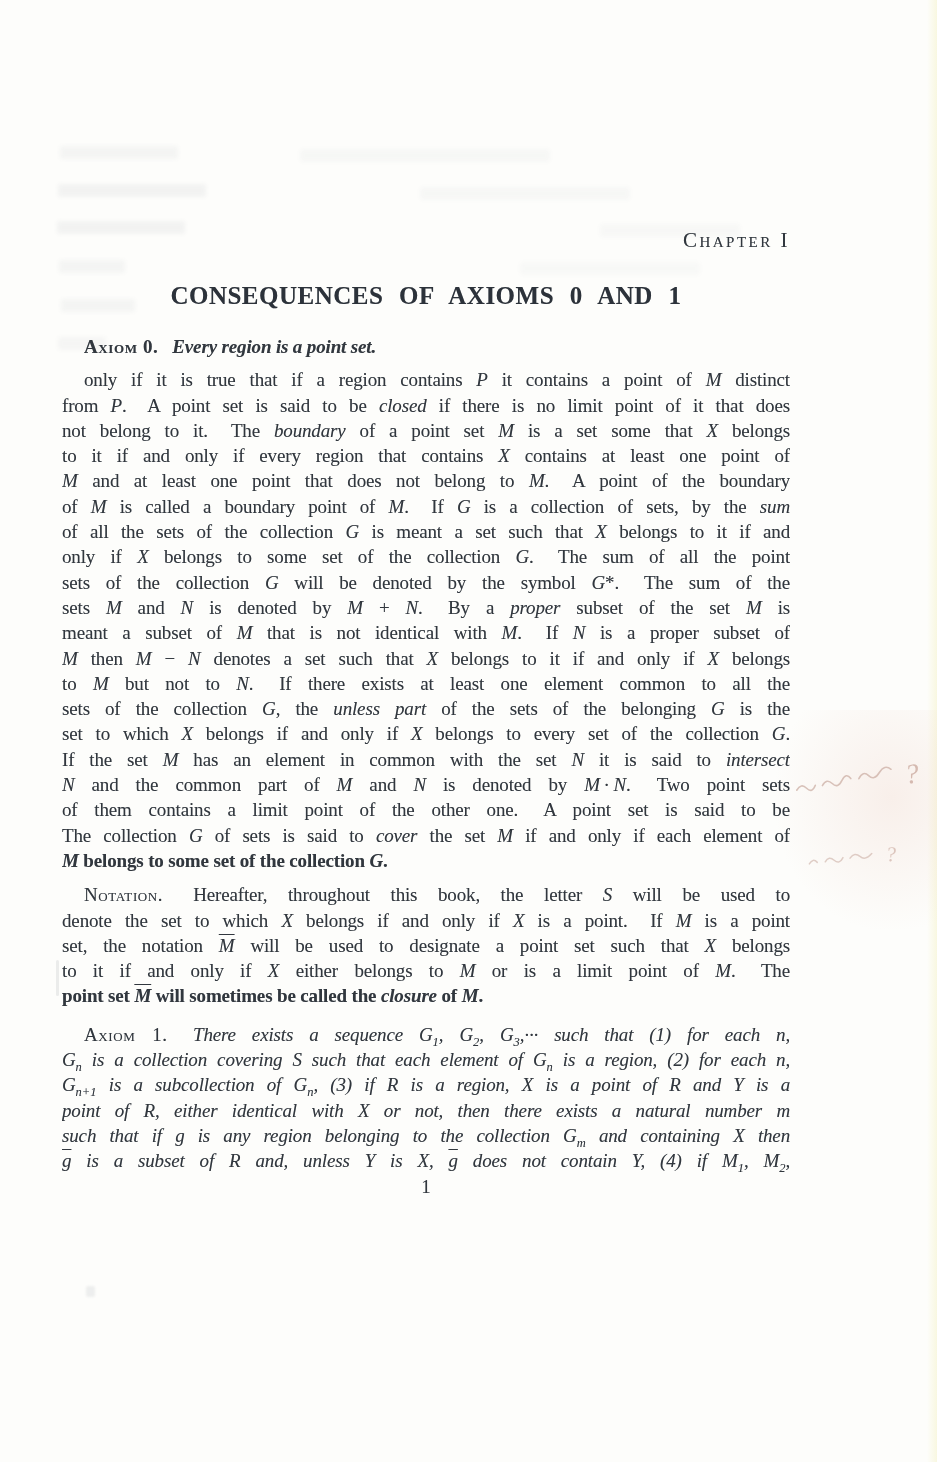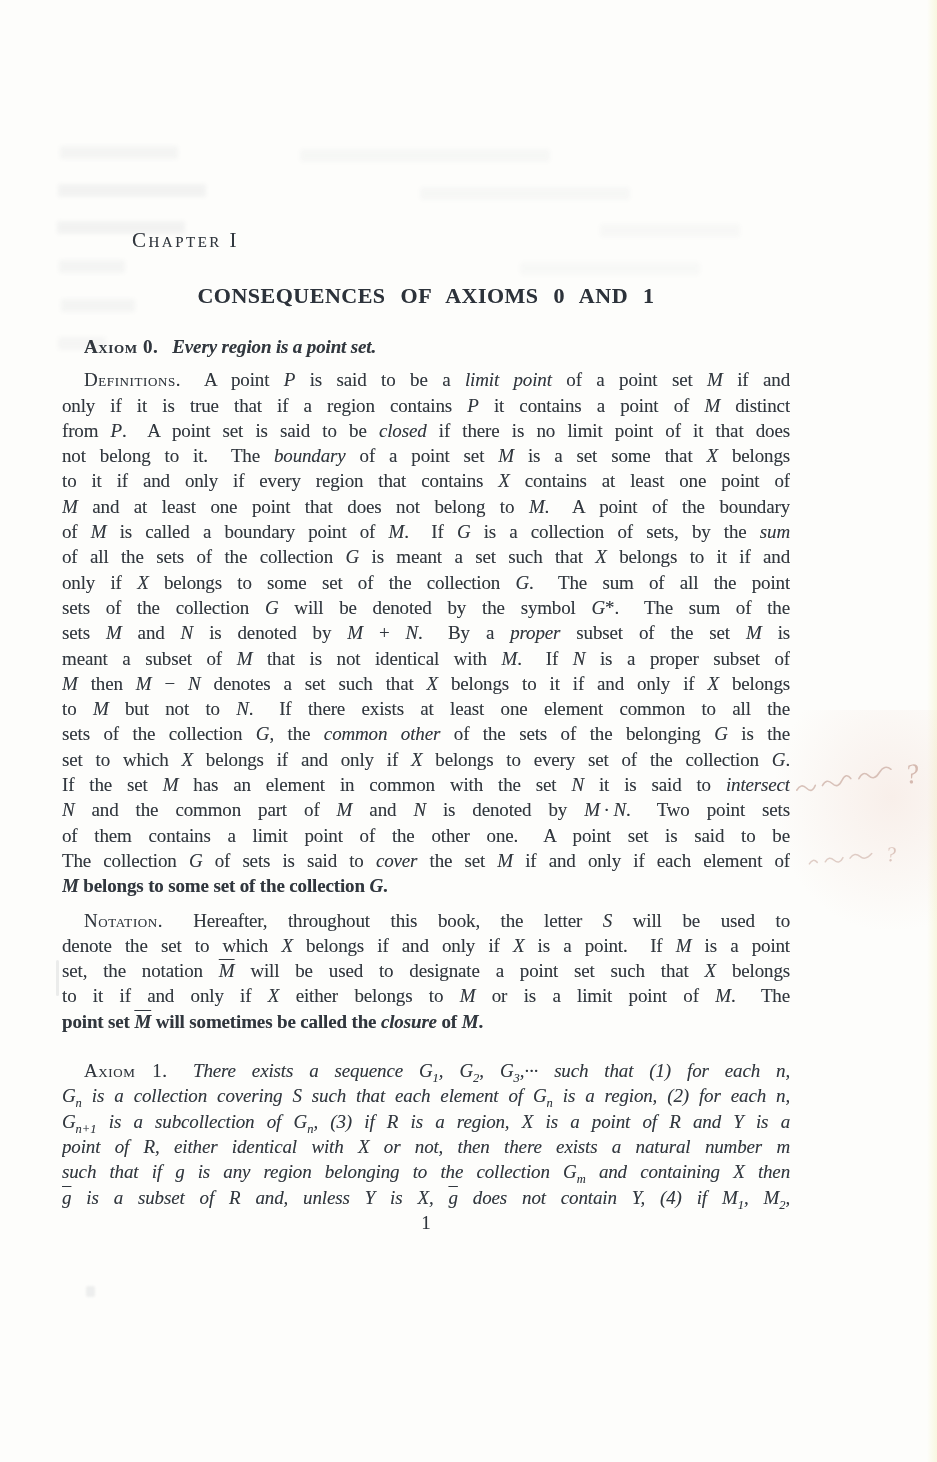--- a/index.html
+++ b/index.html
@@ -23,26 +23,26 @@
   .ghost i:nth-of-type(6){left:58px;top:337px;width:48px;opacity:.05;}
   .ghost i:nth-of-type(7){left:300px;top:149px;width:250px;opacity:.04;}
   .ghost i:nth-of-type(8){left:420px;top:187px;width:210px;opacity:.04;}
   .ghost i:nth-of-type(9){left:600px;top:224px;width:140px;opacity:.035;}
   .ghost i:nth-of-type(10){left:520px;top:262px;width:180px;opacity:.03;}
   .ghost i:nth-of-type(11){left:56px;top:960px;width:3px;height:36px;opacity:.12;filter:blur(.5px);}
   .ghost i:nth-of-type(12){left:86px;top:1286px;width:9px;height:11px;opacity:.1;filter:blur(1px);}
   
   .column{position:absolute;left:62px;top:230px;width:728px;font-size:19px;
     letter-spacing:-.15px;text-shadow:0 0 .4px rgba(49,55,62,.35);}
-  .chapter{line-height:20px;text-align:left;padding-left:70px;font-variant:small-caps;
+  .chapter{line-height:20px;text-align:right;padding-left:70px;font-variant:small-caps;
     font-size:21px;letter-spacing:2.5px;}
-  .title{margin:31px 0 0 0;line-height:30px;text-align:center;font-size:22px;font-weight:bold;
+  .title{margin:31px 0 0 0;line-height:30px;text-align:center;font-size:25px;font-weight:bold;
     letter-spacing:.5px;word-spacing:9px;color:#2c323a;}
   .para{margin:0;}
-  .mt-a0{margin-top:23px;} .mt-def{margin-top:8px;} .mt-not{margin-top:9px;} .mt-ax1{margin-top:24px;}
+  .mt-a0{margin-top:23px;} .mt-def{margin-top:8px;} .mt-not{margin-top:9px;} .mt-ax1{margin-top:13px;}
   .line{height:25.3px;line-height:25.3px;text-align:justify;text-align-last:justify;overflow:hidden;}
   .line.flush{text-align-last:left;font-weight:bold;}
   .para.indent .line:first-child{padding-left:22px;}
   .para.axiom .line{font-style:italic;}
   .s-i{font-style:italic;}
   .s-sc{font-style:normal;font-variant:small-caps;letter-spacing:.6px;}
   .s-sub{font-size:12.5px;vertical-align:-4.5px;letter-spacing:0;}
   .s-ol{text-decoration:overline;text-decoration-thickness:1px;}
   .pageno{margin-top:0;line-height:25px;text-align:center;font-size:19px;}
   
@@ -79,35 +79,34 @@
   </div>
 
   <div class="column">
     <div class="chapter">Chapter I</div>
     <h1 class="title">CONSEQUENCES OF AXIOMS 0 AND 1</h1>
     <div>
         <div class="para indent mt-a0">
           <div class="line flush"><span class="s-sc">Axiom 0.</span><span>  </span><span class="s-i">Every region is a point set.</span></div>
         </div>
         <div class="para indent mt-def">
-          <div class="line"><span class="s-sc">Definitions.</span><span>  A point </span><span class="s-i">P</span><span> is said to be a </span><span class="s-i">limit point</span><span> of a point set </span><span class="s-i">M</span><span> if and</span></div>
           <div class="line"><span>only if it is true that if a region contains </span><span class="s-i">P</span><span> it contains a point of </span><span class="s-i">M</span><span> distinct</span></div>
           <div class="line"><span>from </span><span class="s-i">P</span><span>.  A point set is said to be </span><span class="s-i">closed</span><span> if there is no limit point of it that does</span></div>
           <div class="line"><span>not belong to it.  The </span><span class="s-i">boundary</span><span> of a point set </span><span class="s-i">M</span><span> is a set some that </span><span class="s-i">X</span><span> belongs</span></div>
           <div class="line"><span>to it if and only if every region that contains </span><span class="s-i">X</span><span> contains at least one point of</span></div>
           <div class="line"><span class="s-i">M</span><span> and at least one point that does not belong to </span><span class="s-i">M</span><span>.  A point of the boundary</span></div>
           <div class="line"><span>of </span><span class="s-i">M</span><span> is called a boundary point of </span><span class="s-i">M</span><span>.  If </span><span class="s-i">G</span><span> is a collection of sets, by the </span><span class="s-i">sum</span></div>
           <div class="line"><span>of all the sets of the collection </span><span class="s-i">G</span><span> is meant a set such that </span><span class="s-i">X</span><span> belongs to it if and</span></div>
           <div class="line"><span>only if </span><span class="s-i">X</span><span> belongs to some set of the collection </span><span class="s-i">G</span><span>.  The sum of all the point</span></div>
           <div class="line"><span>sets of the collection </span><span class="s-i">G</span><span> will be denoted by the symbol </span><span class="s-i">G</span><span>*.  The sum of the</span></div>
           <div class="line"><span>sets </span><span class="s-i">M</span><span> and </span><span class="s-i">N</span><span> is denoted by </span><span class="s-i">M</span><span> + </span><span class="s-i">N</span><span>.  By a </span><span class="s-i">proper</span><span> subset of the set </span><span class="s-i">M</span><span> is</span></div>
           <div class="line"><span>meant a subset of </span><span class="s-i">M</span><span> that is not identical with </span><span class="s-i">M</span><span>.  If </span><span class="s-i">N</span><span> is a proper subset of</span></div>
           <div class="line"><span class="s-i">M</span><span> then </span><span class="s-i">M</span><span> − </span><span class="s-i">N</span><span> denotes a set such that </span><span class="s-i">X</span><span> belongs to it if and only if </span><span class="s-i">X</span><span> belongs</span></div>
           <div class="line"><span>to </span><span class="s-i">M</span><span> but not to </span><span class="s-i">N</span><span>.  If there exists at least one element common to all the</span></div>
-          <div class="line"><span>sets of the collection </span><span class="s-i">G</span><span>, the </span><span class="s-i">common other</span><span> of the sets of the belonging </span><span class="s-i">G</span><span> is the</span></div>
+          <div class="line"><span>sets of the collection </span><span class="s-i">G</span><span>, the </span><span class="s-i">unless part</span><span> of the sets of the belonging </span><span class="s-i">G</span><span> is the</span></div>
           <div class="line"><span>set to which </span><span class="s-i">X</span><span> belongs if and only if </span><span class="s-i">X</span><span> belongs to every set of the collection </span><span class="s-i">G</span><span>.</span></div>
           <div class="line"><span>If the set </span><span class="s-i">M</span><span> has an element in common with the set </span><span class="s-i">N</span><span> it is said to </span><span class="s-i">intersect</span></div>
           <div class="line"><span class="s-i">N</span><span> and the common part of </span><span class="s-i">M</span><span> and </span><span class="s-i">N</span><span> is denoted by </span><span class="s-i">M</span><span> · </span><span class="s-i">N</span><span>.  Two point sets</span></div>
           <div class="line"><span>of them contains a limit point of the other one.  A point set is said to be</span></div>
           <div class="line"><span>The collection </span><span class="s-i">G</span><span> of sets is said to </span><span class="s-i">cover</span><span> the set </span><span class="s-i">M</span><span> if and only if each element of</span></div>
           <div class="line flush"><span class="s-i">M</span><span> belongs to some set of the collection </span><span class="s-i">G</span><span>.</span></div>
         </div>
         <div class="para indent mt-not">
           <div class="line"><span class="s-sc">Notation.</span><span>  Hereafter, throughout this book, the letter </span><span class="s-i">S</span><span> will be used to</span></div>
           <div class="line"><span>denote the set to which </span><span class="s-i">X</span><span> belongs if and only if </span><span class="s-i">X</span><span> is a point.  If </span><span class="s-i">M</span><span> is a point</span></div>

